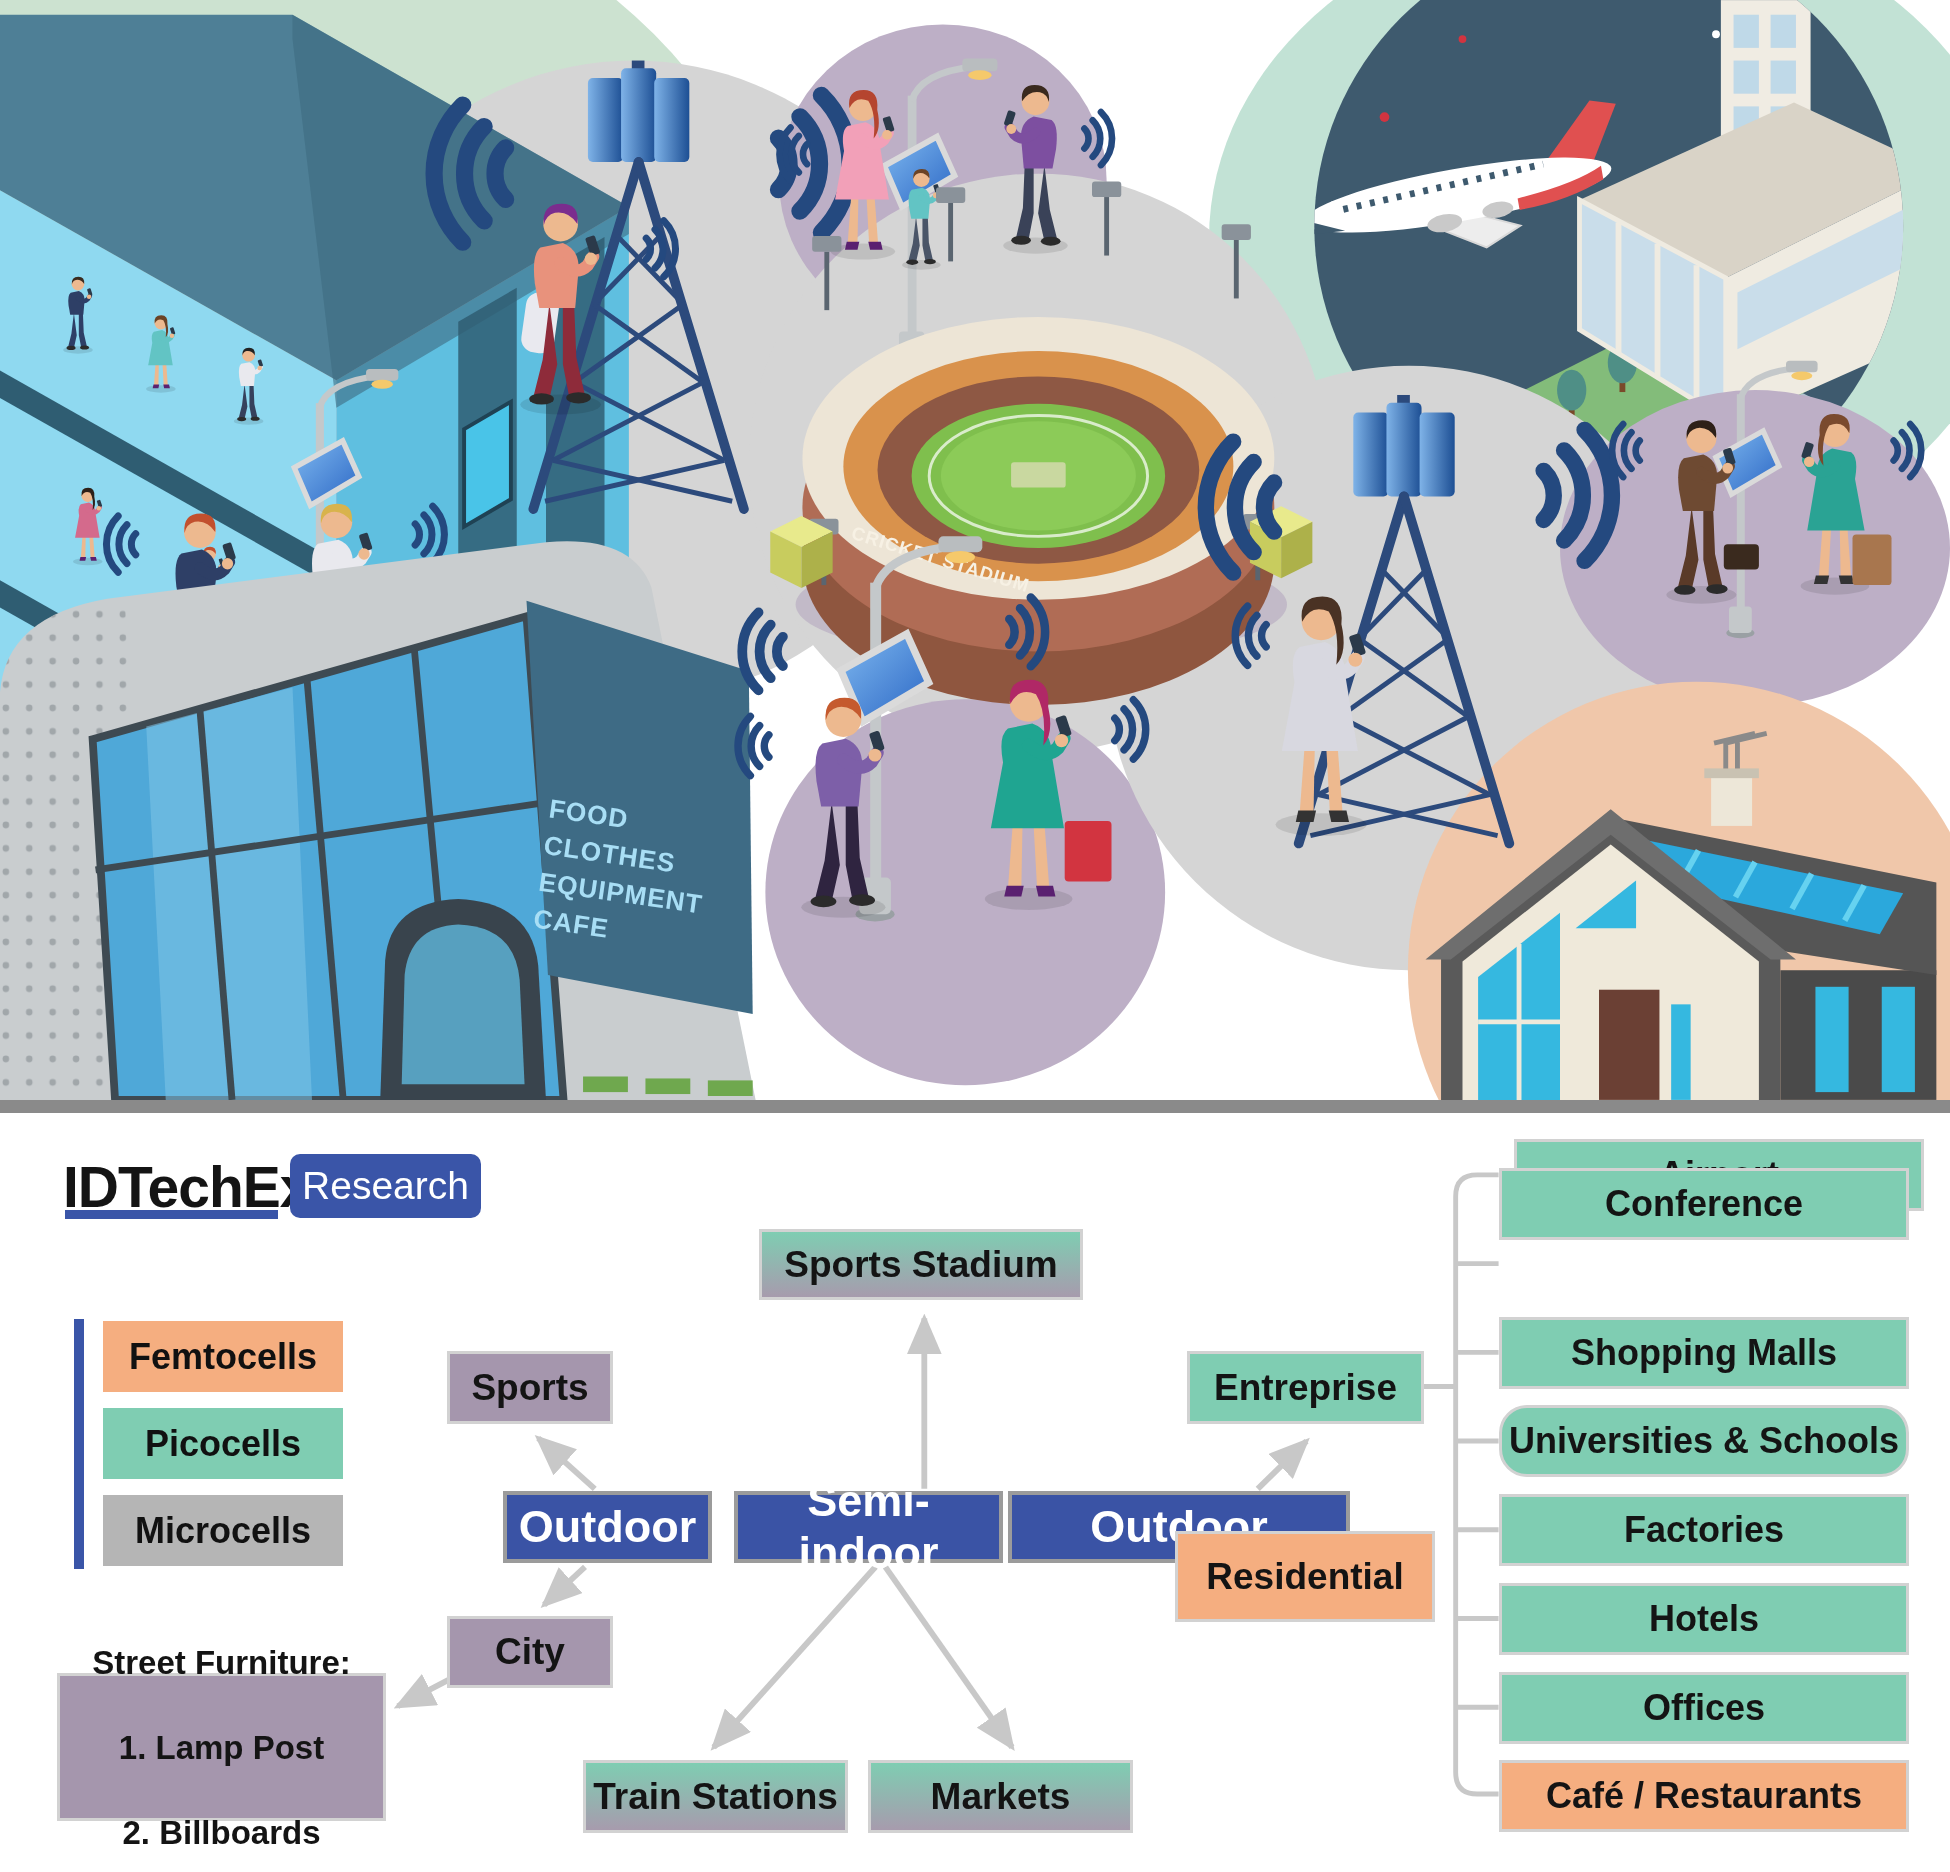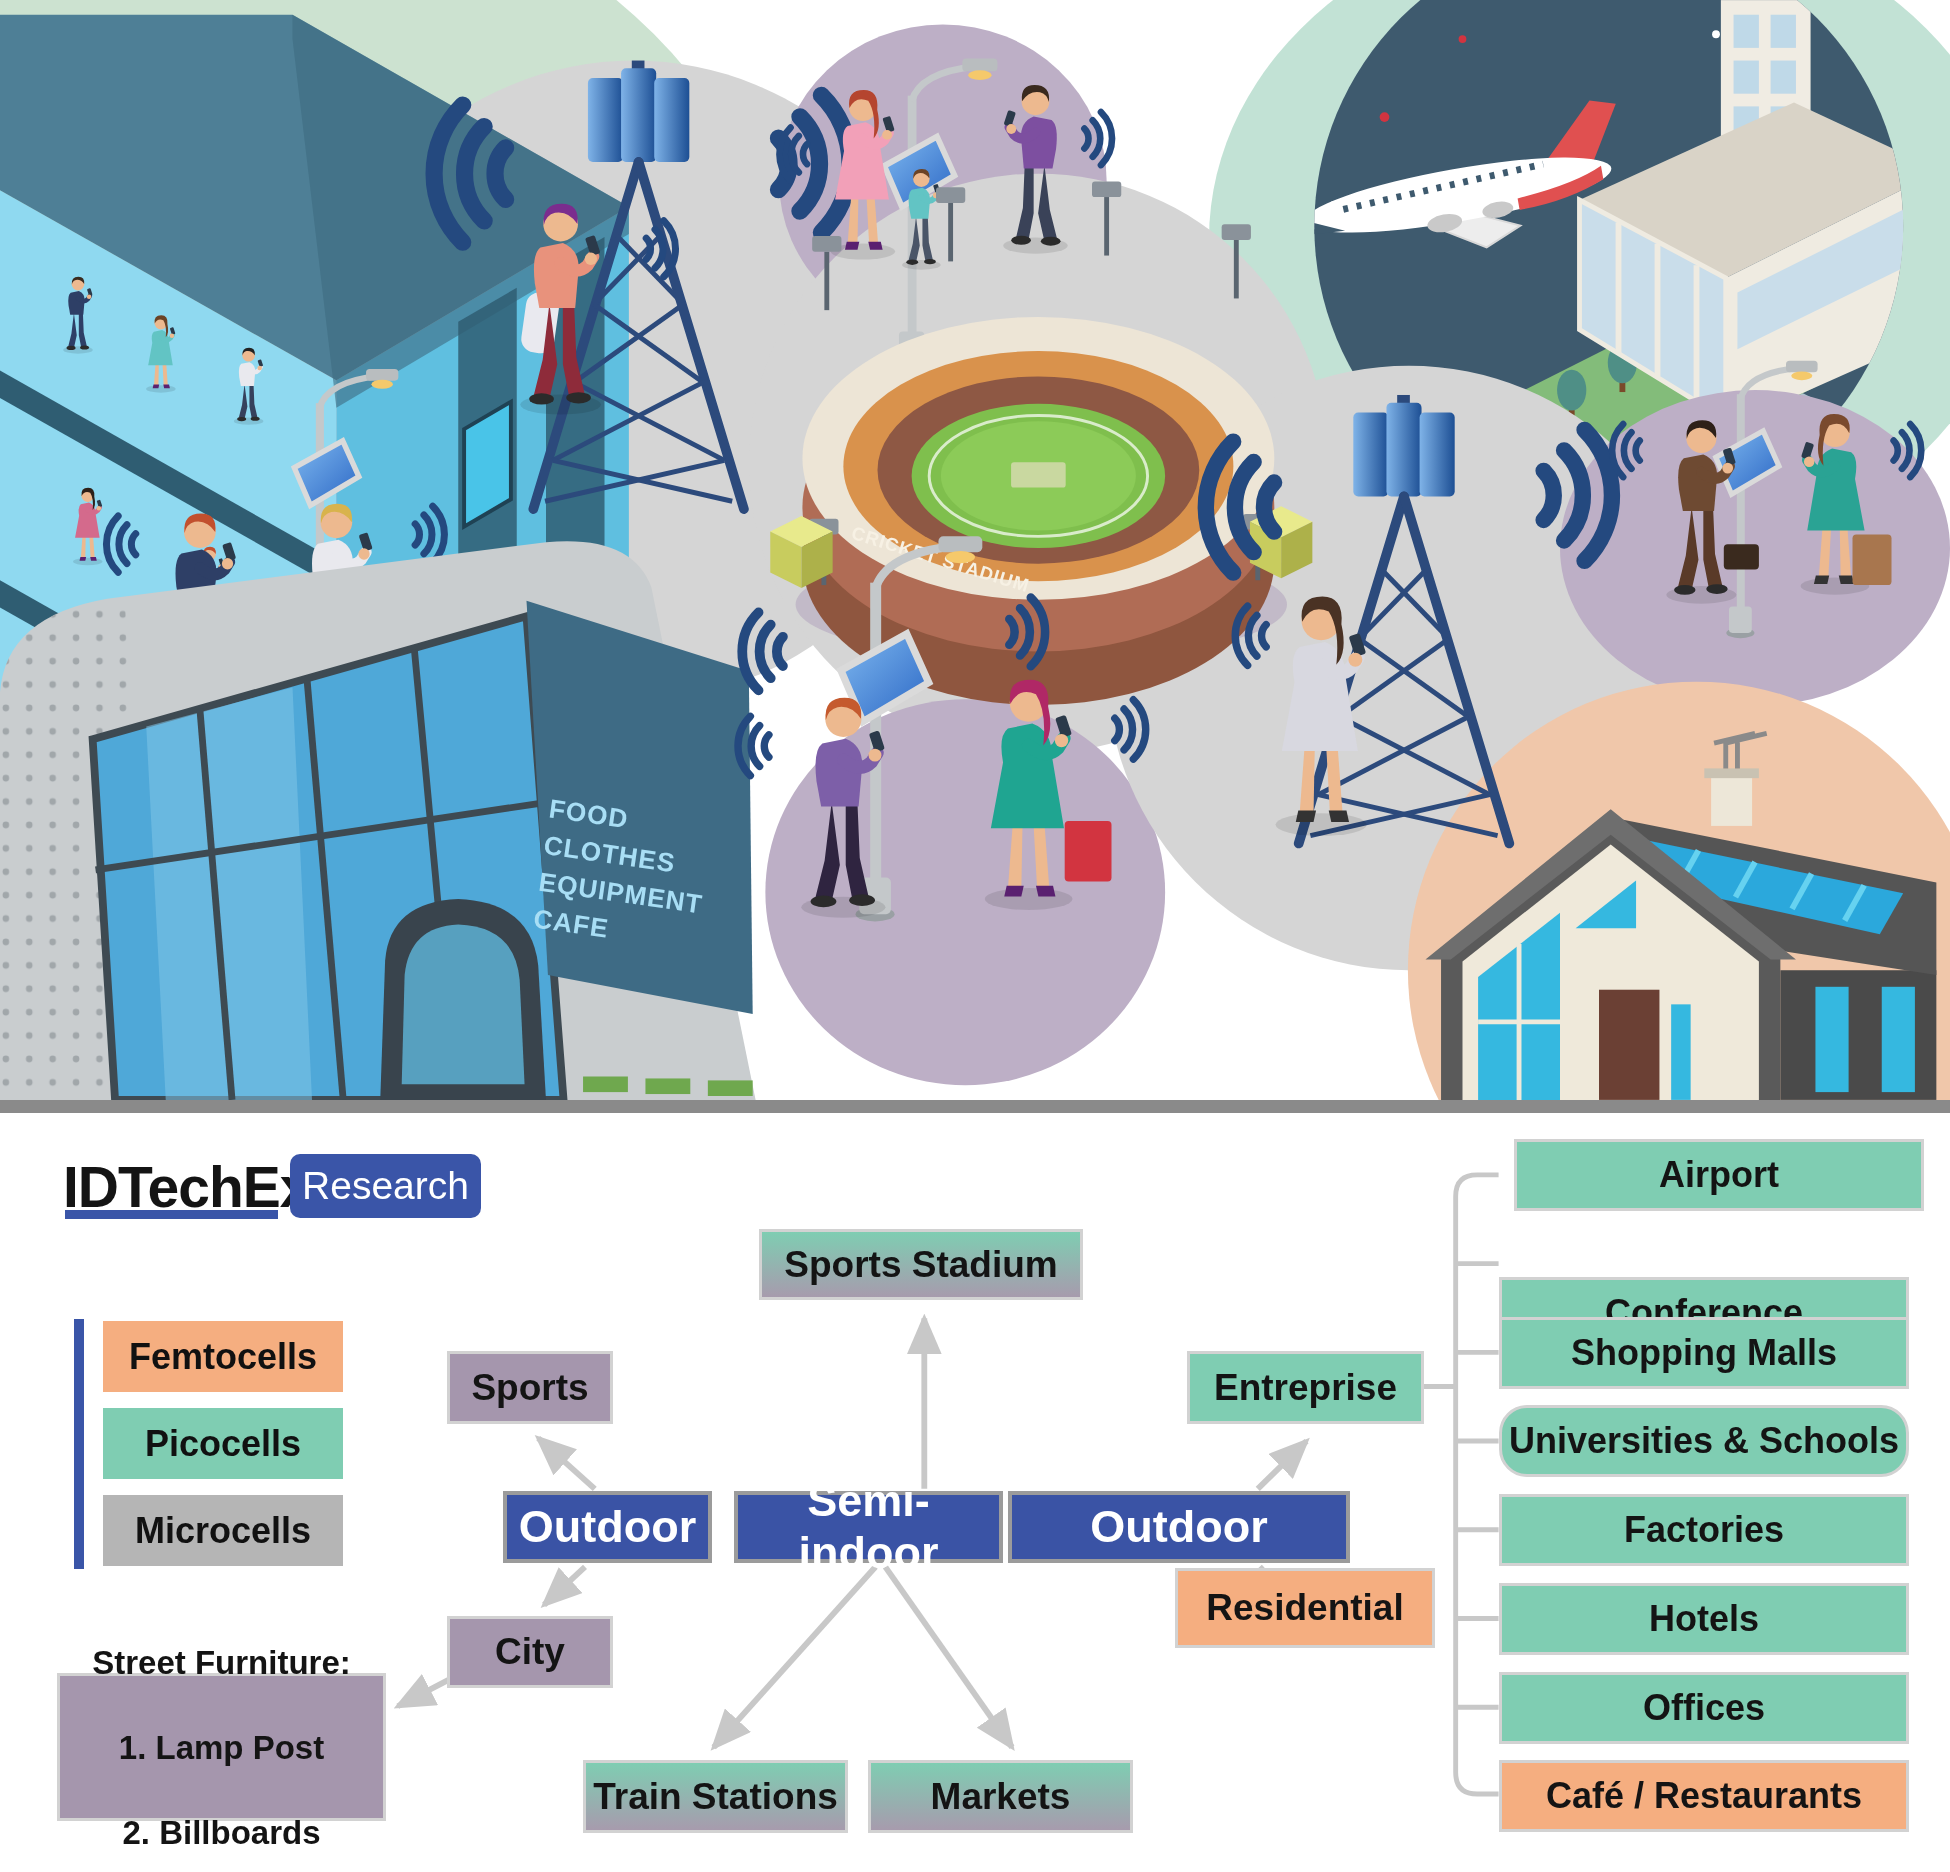--- a/index.html
+++ b/index.html
@@ -436,33 +436,33 @@
 
   <div class="node grad" style="left:759px;top:1229px;width:324px;height:71px;">Sports Stadium</div>
   <div class="node mauve" style="left:447px;top:1351px;width:166px;height:73px;">Sports</div>
   <div class="node teal" style="left:1187px;top:1351px;width:237px;height:73px;">Entreprise</div>
 
   <div class="node blue" style="left:503px;top:1491px;width:209px;height:72px;">Outdoor</div>
   <div class="node blue" style="left:726px;top:1491px;width:269px;height:72px;margin-left:8px;">Semi-indoor</div>
   <div class="node blue" style="left:1008px;top:1491px;width:342px;height:72px;">Outdoor</div>
 
   <div class="node mauve" style="left:447px;top:1616px;width:166px;height:72px;">City</div>
-  <div class="node orange" style="left:1175px;top:1568px;width:260px;height:80px;">Residential</div>
+  <div class="node orange" style="left:1175px;top:1531px;width:260px;height:91px;">Residential</div>
 
   <div class="node mauve multi" style="left:57px;top:1673px;width:329px;height:148px;gap:40px;">
     <span>Street Furniture:</span>
     <span>1. Lamp Post</span>
     <span>2. Billboards</span>
   </div>
 
   <div class="node grad" style="left:583px;top:1760px;width:265px;height:73px;">Train Stations</div>
   <div class="node grad" style="left:868px;top:1760px;width:265px;height:73px;">Markets</div>
 
   <div class="node teal col-item" style="top:1139px;margin-left:15px;">Airport</div>
-  <div class="node teal col-item" style="top:1277px;">Conference</div>
+  <div class="node teal col-item" style="top:1168px;">Conference</div>
   <div class="node teal col-item" style="top:1317px;">Shopping Malls</div>
   <div class="node teal col-item" style="top:1405px;border-radius:28px;">Universities &amp; Schools</div>
   <div class="node teal col-item" style="top:1494px;">Factories</div>
   <div class="node teal col-item" style="top:1583px;">Hotels</div>
   <div class="node teal col-item" style="top:1672px;">Offices</div>
   <div class="node orange col-item" style="top:1760px;">Café / Restaurants</div>
 
 </div>
 
 

